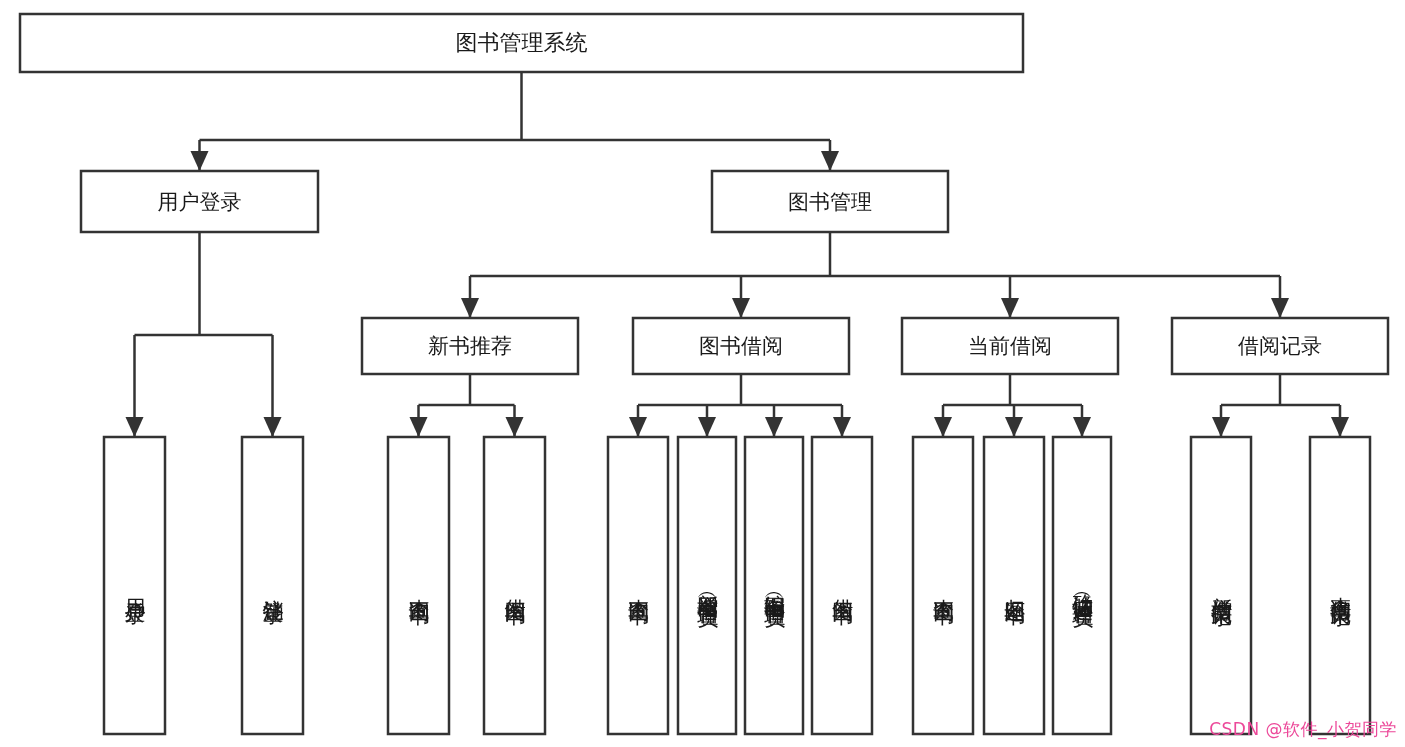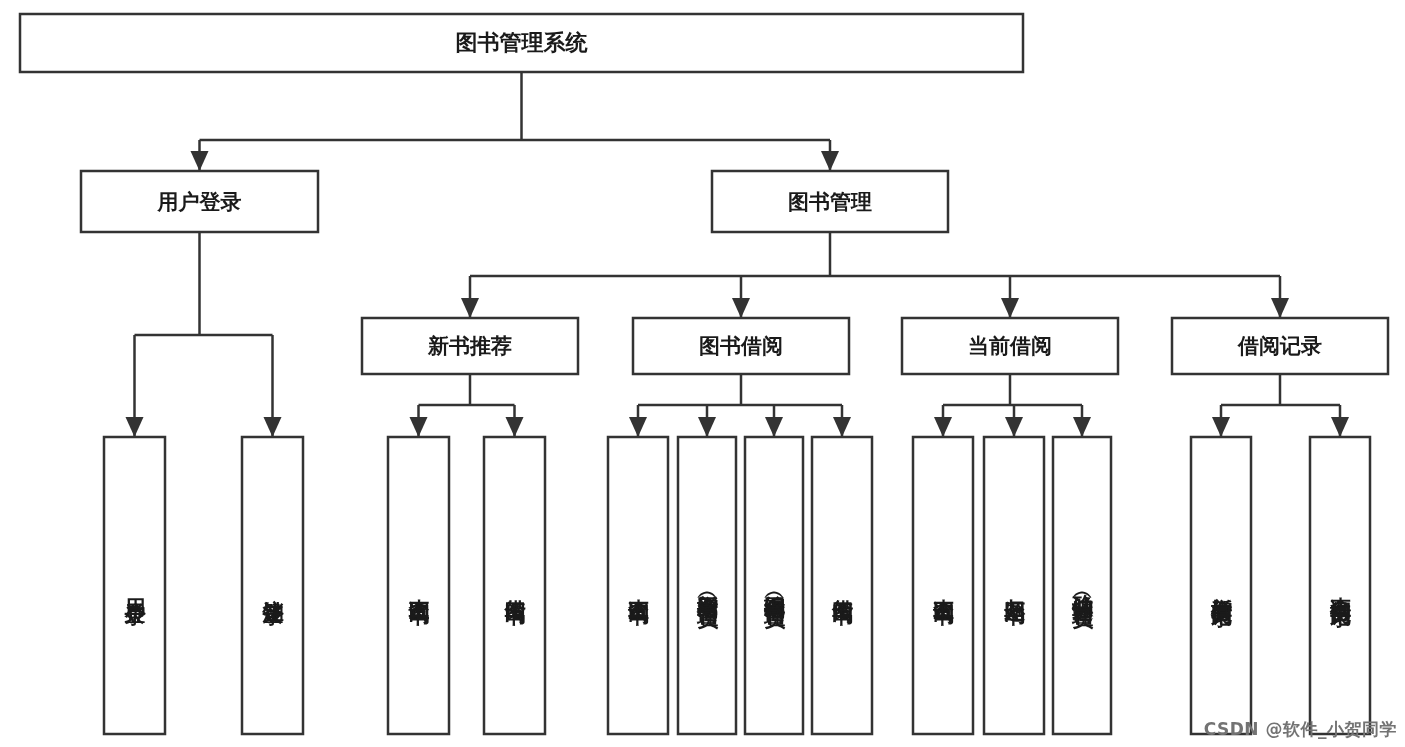--- a/index.html
+++ b/index.html
@@ -9,21 +9,20 @@
   }
   body {
     font-family: "DejaVu Sans", "Liberation Sans", sans-serif;
   }
   #diagram-root {
     position: relative;
     width: 1405px;
     height: 747px;
     background: #ffffff;
     overflow: hidden;
-    font-weight: bold;
   }
   svg#flow {
     position: absolute;
     left: 0;
     top: 0;
     width: 1405px;
     height: 747px;
     display: block;
   }
   .node-rect {
@@ -71,21 +70,21 @@
     color: #1a1a1a;
     letter-spacing: 2px;
     white-space: nowrap;
   }
   .watermark {
     position: absolute;
     right: 8px;
     bottom: 6px;
     font-family: "DejaVu Sans", "Liberation Sans", sans-serif;
     font-size: 17px;
-    color: #737373;
+    color: #ec4899;
     white-space: nowrap;
     letter-spacing: 0.5px;
   }
 </style>
 </head>
 <body>
 
 <div id="diagram-root">
 
   <svg id="flow" viewBox="0 0 1405 747">

